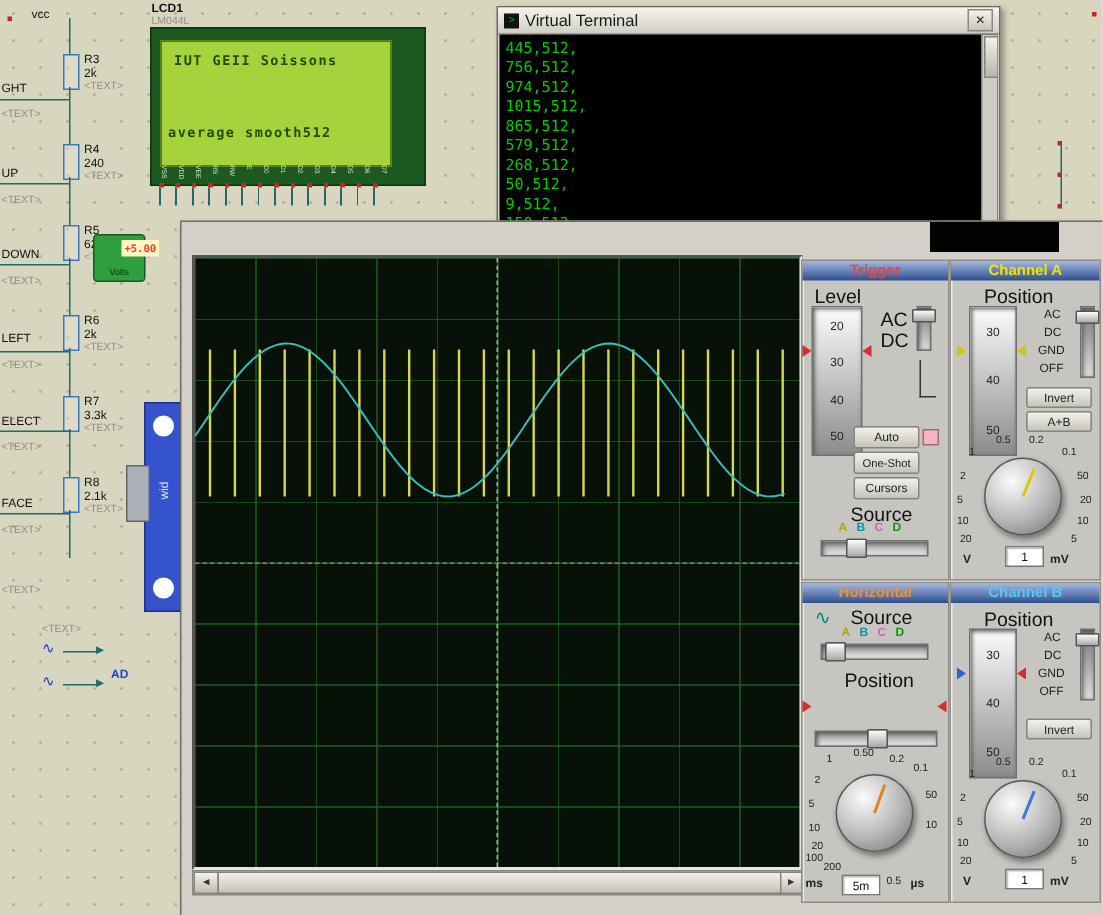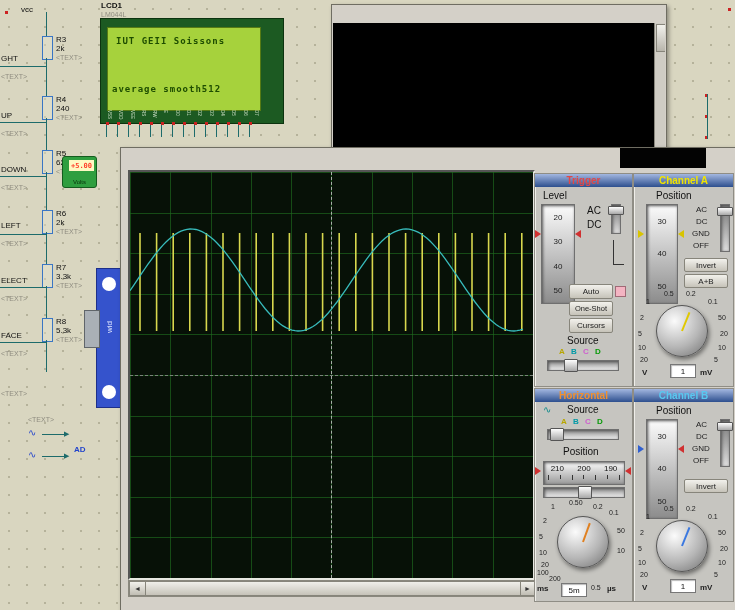--- a/index.html
+++ b/index.html
@@ -1,21 +1,21 @@
 <!DOCTYPE html>
 <html><head>
 <meta charset="utf-8">
 <style>
   html,body{margin:0;padding:0}
   #root{position:relative;width:735px;height:610px;overflow:hidden;
         font-family:"Liberation Sans",sans-serif;color:#111;
         background-color:#d9d6c0;
         background-image:radial-gradient(circle,#b5b29a 0.8px,transparent 1.1px);
         background-size:18px 18px}
-  .t{position:absolute;white-space:nowrap;line-height:1}.f7{font-size:7px}.f8{font-size:8px}.f9{font-size:10px}.f10{font-size:10px}
+  .t{position:absolute;white-space:nowrap;line-height:1}.f7{font-size:7px}.f8{font-size:8px}.f9{font-size:13px}.f10{font-size:10px}
   .gray{color:#8f8d80}
   .wire{position:absolute;background:#1d6b6b}
   .red-dot{position:absolute;width:3px;height:3px;background:#cc2222}
   .res{position:absolute;width:9px;height:22px;border:1px solid #3a76c4;background:rgba(230,230,210,.4)}
   
   .window{position:absolute;background:#d4d0c8;border:1px solid #6f6d62;box-shadow:2px 2px 4px rgba(0,0,0,.35)}
   .titlebar{position:absolute;left:0;top:0;right:0;height:17px;
             background:linear-gradient(#f5f4ef,#d1cec3);border-bottom:1px solid #9a978a;
             display:flex;align-items:center;padding:0 4px;font-size:11px;color:#1a1a1a;gap:4px}
   .closebtn{margin-left:auto;width:15px;height:13px;font-size:8px;display:flex;align-items:center;justify-content:center;
@@ -80,21 +80,21 @@
   <div class="wire" style="left:46px;top:232px;width:1px;height:32px"></div>
 
   <div class="res" style="left:42px;top:264px"></div>
   <span class="t f8" style="left:56px;top:264px">R7</span>
   <span class="t f8" style="left:56px;top:273px">3.3k</span>
   <span class="t f7 gray" style="left:56px;top:282px">&lt;TEXT&gt;</span>
   <div class="wire" style="left:46px;top:286px;width:1px;height:32px"></div>
 
   <div class="res" style="left:42px;top:318px"></div>
   <span class="t f8" style="left:56px;top:318px">R8</span>
-  <span class="t f8" style="left:56px;top:327px">5.3k</span>
+  <span class="t f8" style="left:56px;top:327px">2.1k</span>
   <span class="t f7 gray" style="left:56px;top:336px">&lt;TEXT&gt;</span>
   <div class="wire" style="left:46px;top:340px;width:1px;height:32px"></div>
 
   <span class="t f8" style="left:1px;top:55px">GHT</span>
   <div class="wire" style="left:0;top:66px;width:46px;height:1px"></div>
   <span class="t f7 gray" style="left:1px;top:73px">&lt;TEXT&gt;</span>
 
   <span class="t f8" style="left:1px;top:112px">UP</span>
   <div class="wire" style="left:0;top:122px;width:46px;height:1px"></div>
   <span class="t f7 gray" style="left:1px;top:130px">&lt;TEXT&gt;</span>
@@ -109,21 +109,21 @@
 
   <span class="t f8" style="left:1px;top:277px">ELECT</span>
   <div class="wire" style="left:0;top:287px;width:46px;height:1px"></div>
   <span class="t f7 gray" style="left:1px;top:295px">&lt;TEXT&gt;</span>
 
   <span class="t f8" style="left:1px;top:332px">FACE</span>
   <div class="wire" style="left:0;top:342px;width:46px;height:1px"></div>
   <span class="t f7 gray" style="left:1px;top:350px">&lt;TEXT&gt;</span>
 
   <div style="position:absolute;left:62px;top:156px;width:33px;height:30px;background:#2f9e3f;border:1px solid #145c1e;border-radius:3px">
-    <div style="position:absolute;left:6px;top:3px;width:25px;height:11px;background:#fef9c3;color:#ff3c28;font-size:7px;font-weight:bold;display:flex;align-items:center;justify-content:center;font-family:'DejaVu Sans Mono',monospace">+5.00</div>
+    <div style="position:absolute;left:18px;top:3px;width:25px;height:11px;background:#fef9c3;color:#ff3c28;font-size:7px;font-weight:bold;display:flex;align-items:center;justify-content:center;font-family:'DejaVu Sans Mono',monospace">+5.00</div>
     <div style="position:absolute;left:0;bottom:2px;width:100%;text-align:center;font-size:6px;color:#06300a">Volts</div>
   </div>
 
   <div style="position:absolute;left:96px;top:268px;width:26px;height:138px;background:#3553cc;border:1px solid #1d2f8a">
     <div style="position:absolute;left:5px;top:8px;width:14px;height:14px;border-radius:50%;background:#fff"></div>
     <div style="position:absolute;left:5px;bottom:8px;width:14px;height:14px;border-radius:50%;background:#fff"></div>
     <span style="position:absolute;left:8px;top:52px;writing-mode:vertical-rl;transform:rotate(180deg);font-size:8px;color:#dfe6ff">wid</span>
   </div>
   <div style="position:absolute;left:84px;top:310px;width:14px;height:36px;background:#aab0b6;border:1px solid #60656a"></div>
 
@@ -164,21 +164,38 @@
   <div style="position:absolute;left:106px;top:122px;width:152px;height:3px;background:repeating-linear-gradient(90deg,#cc2222 0 3px,transparent 3px 11px)"></div>
   <div style="position:absolute;left:106px;top:125px;width:152px;height:12px;background:repeating-linear-gradient(90deg,#1d6b6b 0 1px,transparent 1px 11px)"></div>
 
   <div class="red-dot" style="left:705px;top:94px"></div>
   <div class="red-dot" style="left:705px;top:115px"></div>
   <div class="red-dot" style="left:705px;top:136px"></div>
   <div class="wire" style="left:707px;top:94px;width:1px;height:45px"></div>
   <div class="red-dot" style="left:728px;top:8px"></div>
 
   <div class="window" style="left:331px;top:4px;width:334px;height:166px">
+    <div class="titlebar">
+      <span style="width:10px;height:10px;background:#111;color:#0c0;font-size:7px;display:flex;align-items:center;justify-content:center">&gt;</span>
+      <span>Virtual Terminal</span>
+      <span class="closebtn">✕</span>
+    </div>
     <div style="position:absolute;left:1px;top:18px;right:1px;bottom:1px;background:#000;overflow:hidden">
+      <div style="position:absolute;left:4px;top:3px;font-family:'DejaVu Sans Mono',monospace;font-size:10px;line-height:13px;color:#00cc00">
+        <div>445,512,</div>
+        <div>756,512,</div>
+        <div>974,512,</div>
+        <div>1015,512,</div>
+        <div>865,512,</div>
+        <div>579,512,</div>
+        <div>268,512,</div>
+        <div>50,512,</div>
+        <div>9,512,</div>
+        <div>150,512,</div>
+      </div>
       <div style="position:absolute;right:0;top:0;bottom:0;width:10px;background:#cfccc4;border-left:1px solid #8a887e">
         <div style="position:absolute;left:1px;top:1px;width:8px;height:26px;background:linear-gradient(#f2f1ec,#b8b5ab);border:1px solid #87857b"></div>
       </div>
     </div>
   </div>
 
   <div class="window" style="left:120px;top:147px;width:615px;height:463px">
 
     <div id="scope-screen" style="position:absolute;left:7px;top:22px;width:403px;height:406px;background:#071107;border:2px solid;border-color:#555 #e8e8e2 #e8e8e2 #555;
                 background-image:repeating-linear-gradient(to right,rgba(30,106,30,.65) 0 1px,transparent 1px 40.3px),repeating-linear-gradient(to bottom,rgba(30,106,30,.65) 0 1px,transparent 1px 40.6px)">
@@ -294,36 +311,20 @@
       <span class="t f9" style="left:8px;top:16px;color:#0a8a8a">∿</span>
       <span class="t f9" style="left:32px;top:16px">Source</span>
       <span class="src-letter srcA" style="left:26px;top:28px">A</span>
       <span class="src-letter srcB" style="left:38px;top:28px">B</span>
       <span class="src-letter srcC" style="left:50px;top:28px">C</span>
       <span class="src-letter srcD" style="left:62px;top:28px">D</span>
       <div class="ht" style="left:12px;top:40px;width:70px;height:9px">
         <div class="sh" style="left:2px;top:-2px;width:12px;height:11px"></div>
       </div>
       <span class="t f9" style="left:28px;top:58px">Position</span>
-      <div style="position:absolute;left:8px;top:72px;width:80px;height:22px;border:1px solid #6f6f6f;box-shadow:inset 1px 1px 3px #555;background:linear-gradient(#fbfbfb,#9a9a9a);display:flex;flex-direction:column;align-items:center">
-        <div style="display:flex;width:100%;justify-content:space-around;font-size:8px;margin-top:2px">
-          <span>210</span>
-          <span>200</span>
-          <span>190</span>
-        </div>
-        <div style="display:flex;width:90%;justify-content:space-between;margin-top:2px">
-          <i style="width:1px;height:5px;background:#333"></i>
-            <i style="width:1px;height:4px;background:#333"></i>
-          <i style="width:1px;height:5px;background:#333"></i>
-            <i style="width:1px;height:4px;background:#333"></i>
-          <i style="width:1px;height:5px;background:#333"></i>
-            <i style="width:1px;height:4px;background:#333"></i>
-          <i style="width:1px;height:5px;background:#333"></i>
-        </div>
-      </div>
       <div class="tri tri-r" style="left:0;top:78px;--c:#d03030"></div>
       <div class="tri tri-l" style="left:90px;top:78px;--c:#d03030"></div>
       <div class="ht" style="left:8px;top:98px;width:80px;height:9px">
         <div class="sh" style="left:34px;top:-2px;width:12px;height:11px"></div>
       </div>
       <span class="klbl" style="left:16px;top:114px">1</span>
       <span class="klbl" style="left:34px;top:110px">0.50</span>
       <span class="klbl" style="left:58px;top:114px">0.2</span>
       <span class="klbl" style="left:8px;top:128px">2</span>
       <span class="klbl" style="left:4px;top:144px">5</span>

